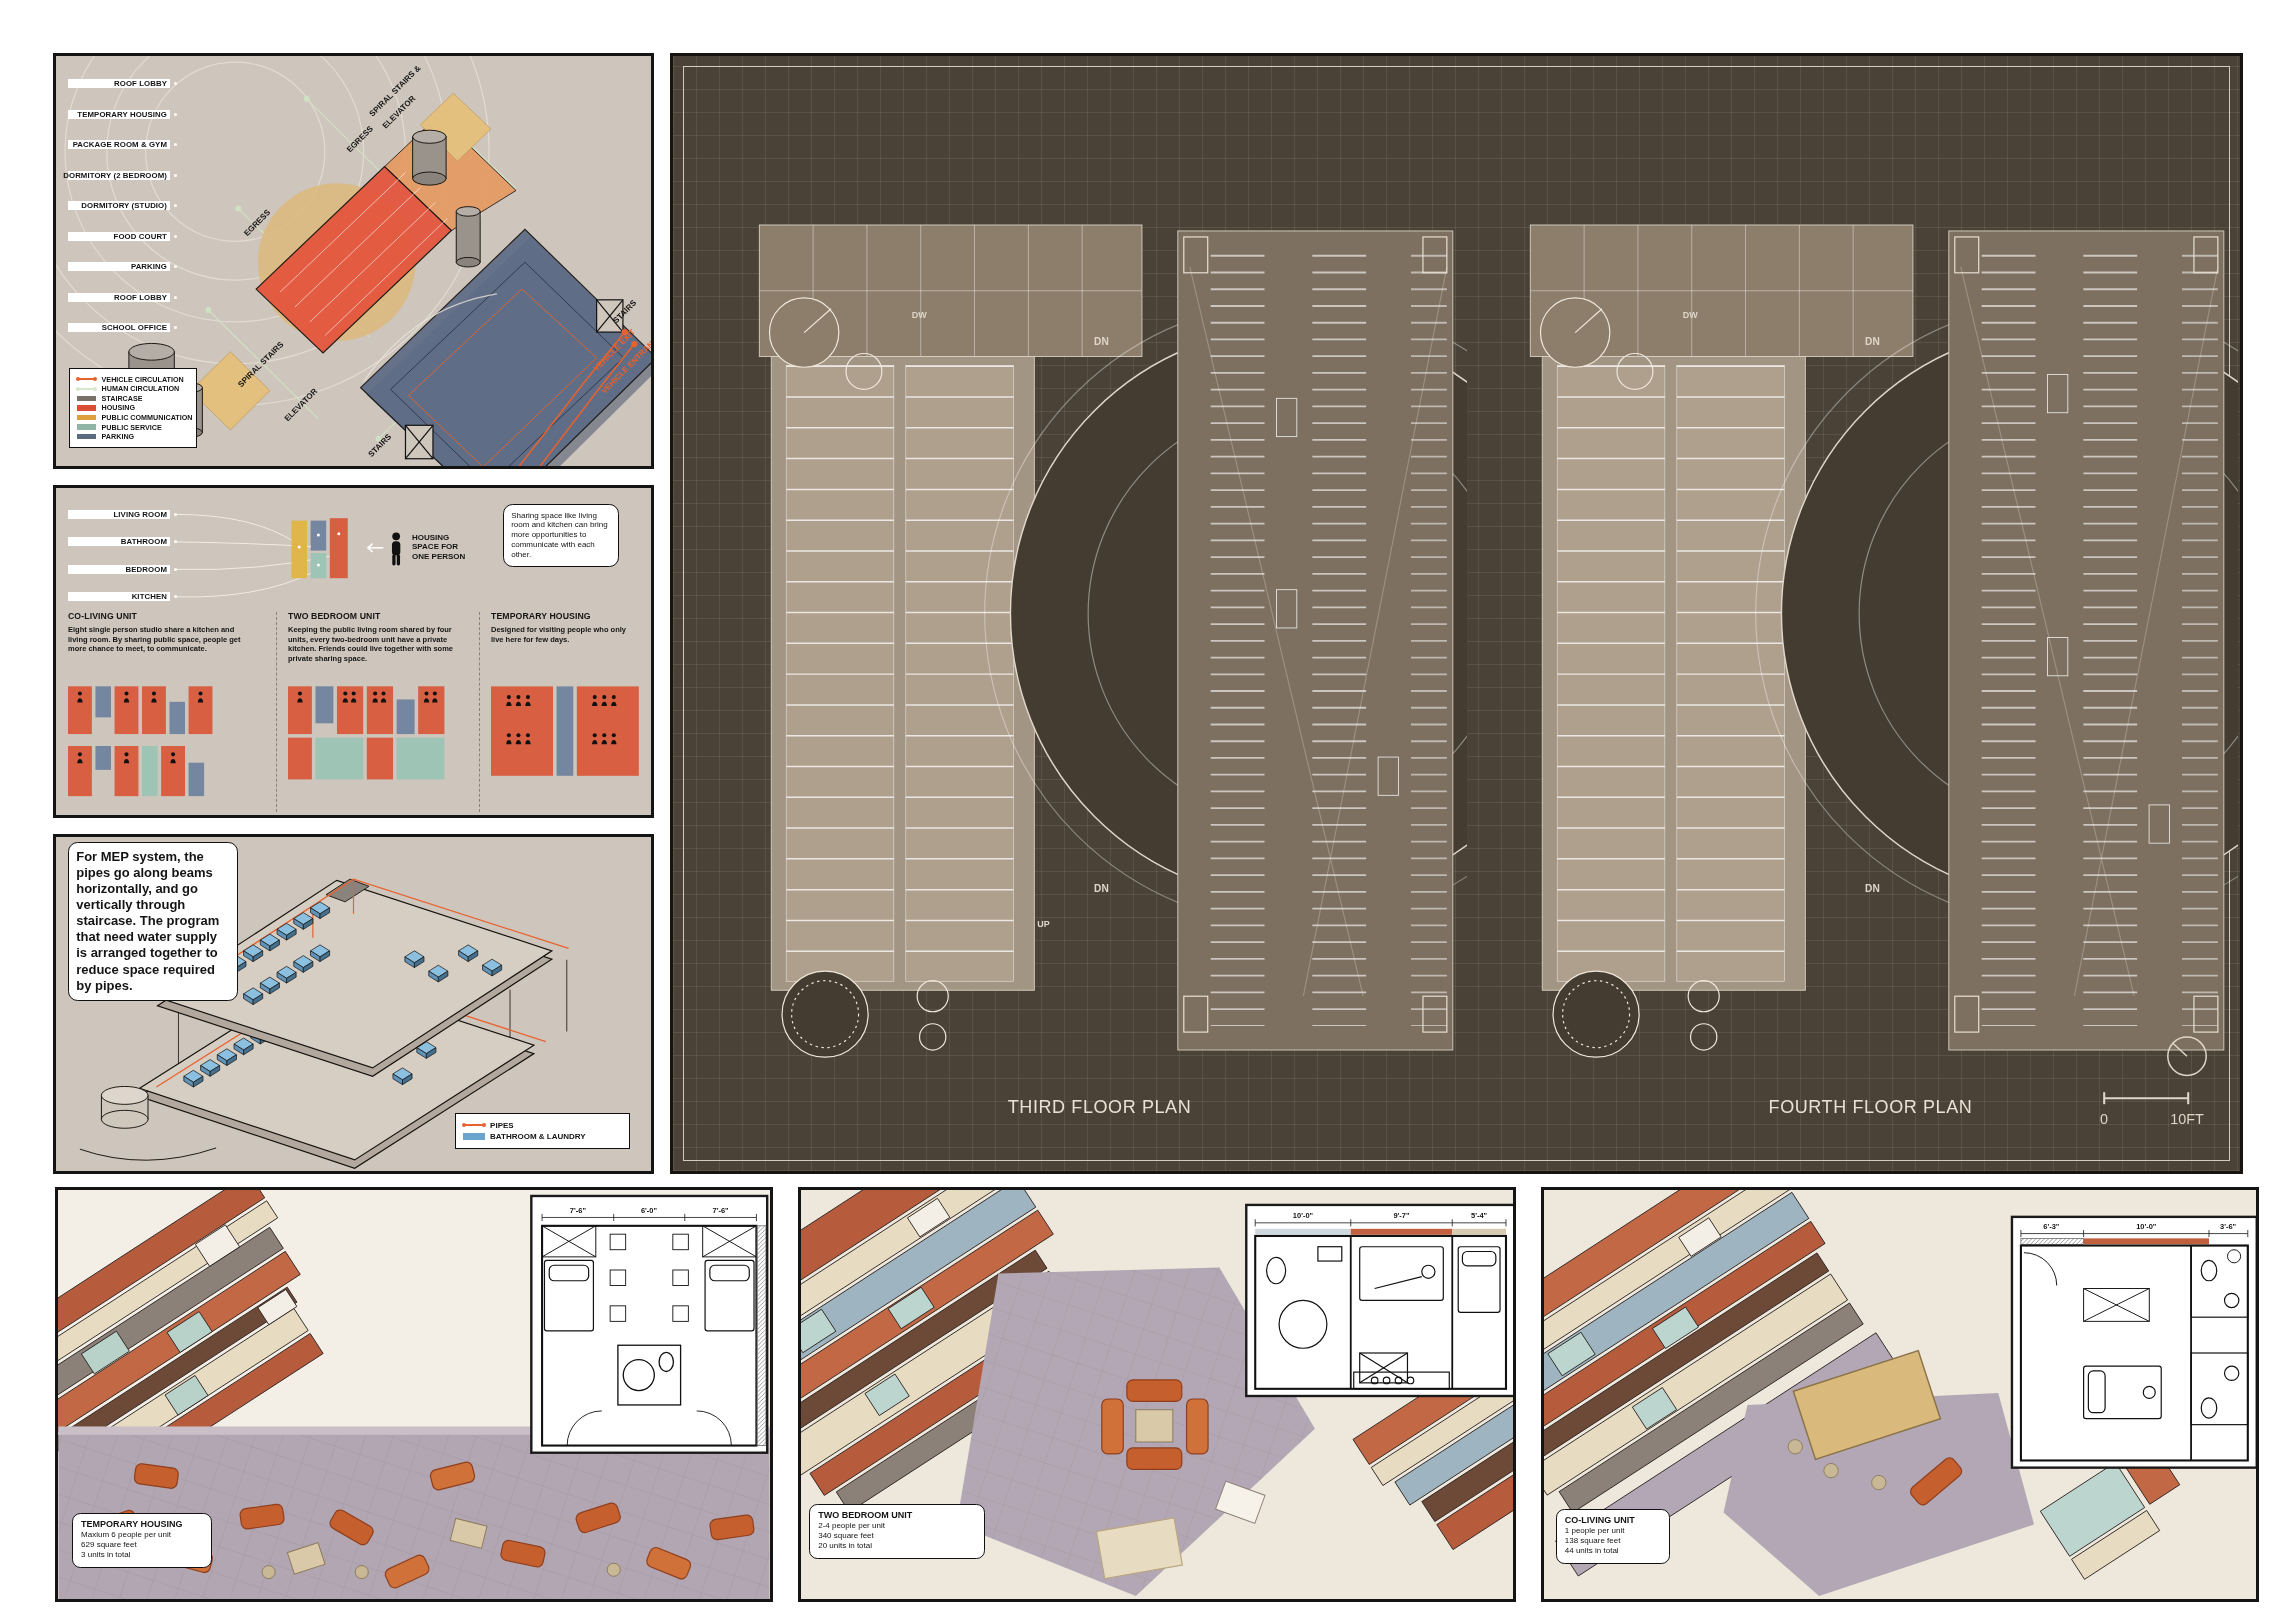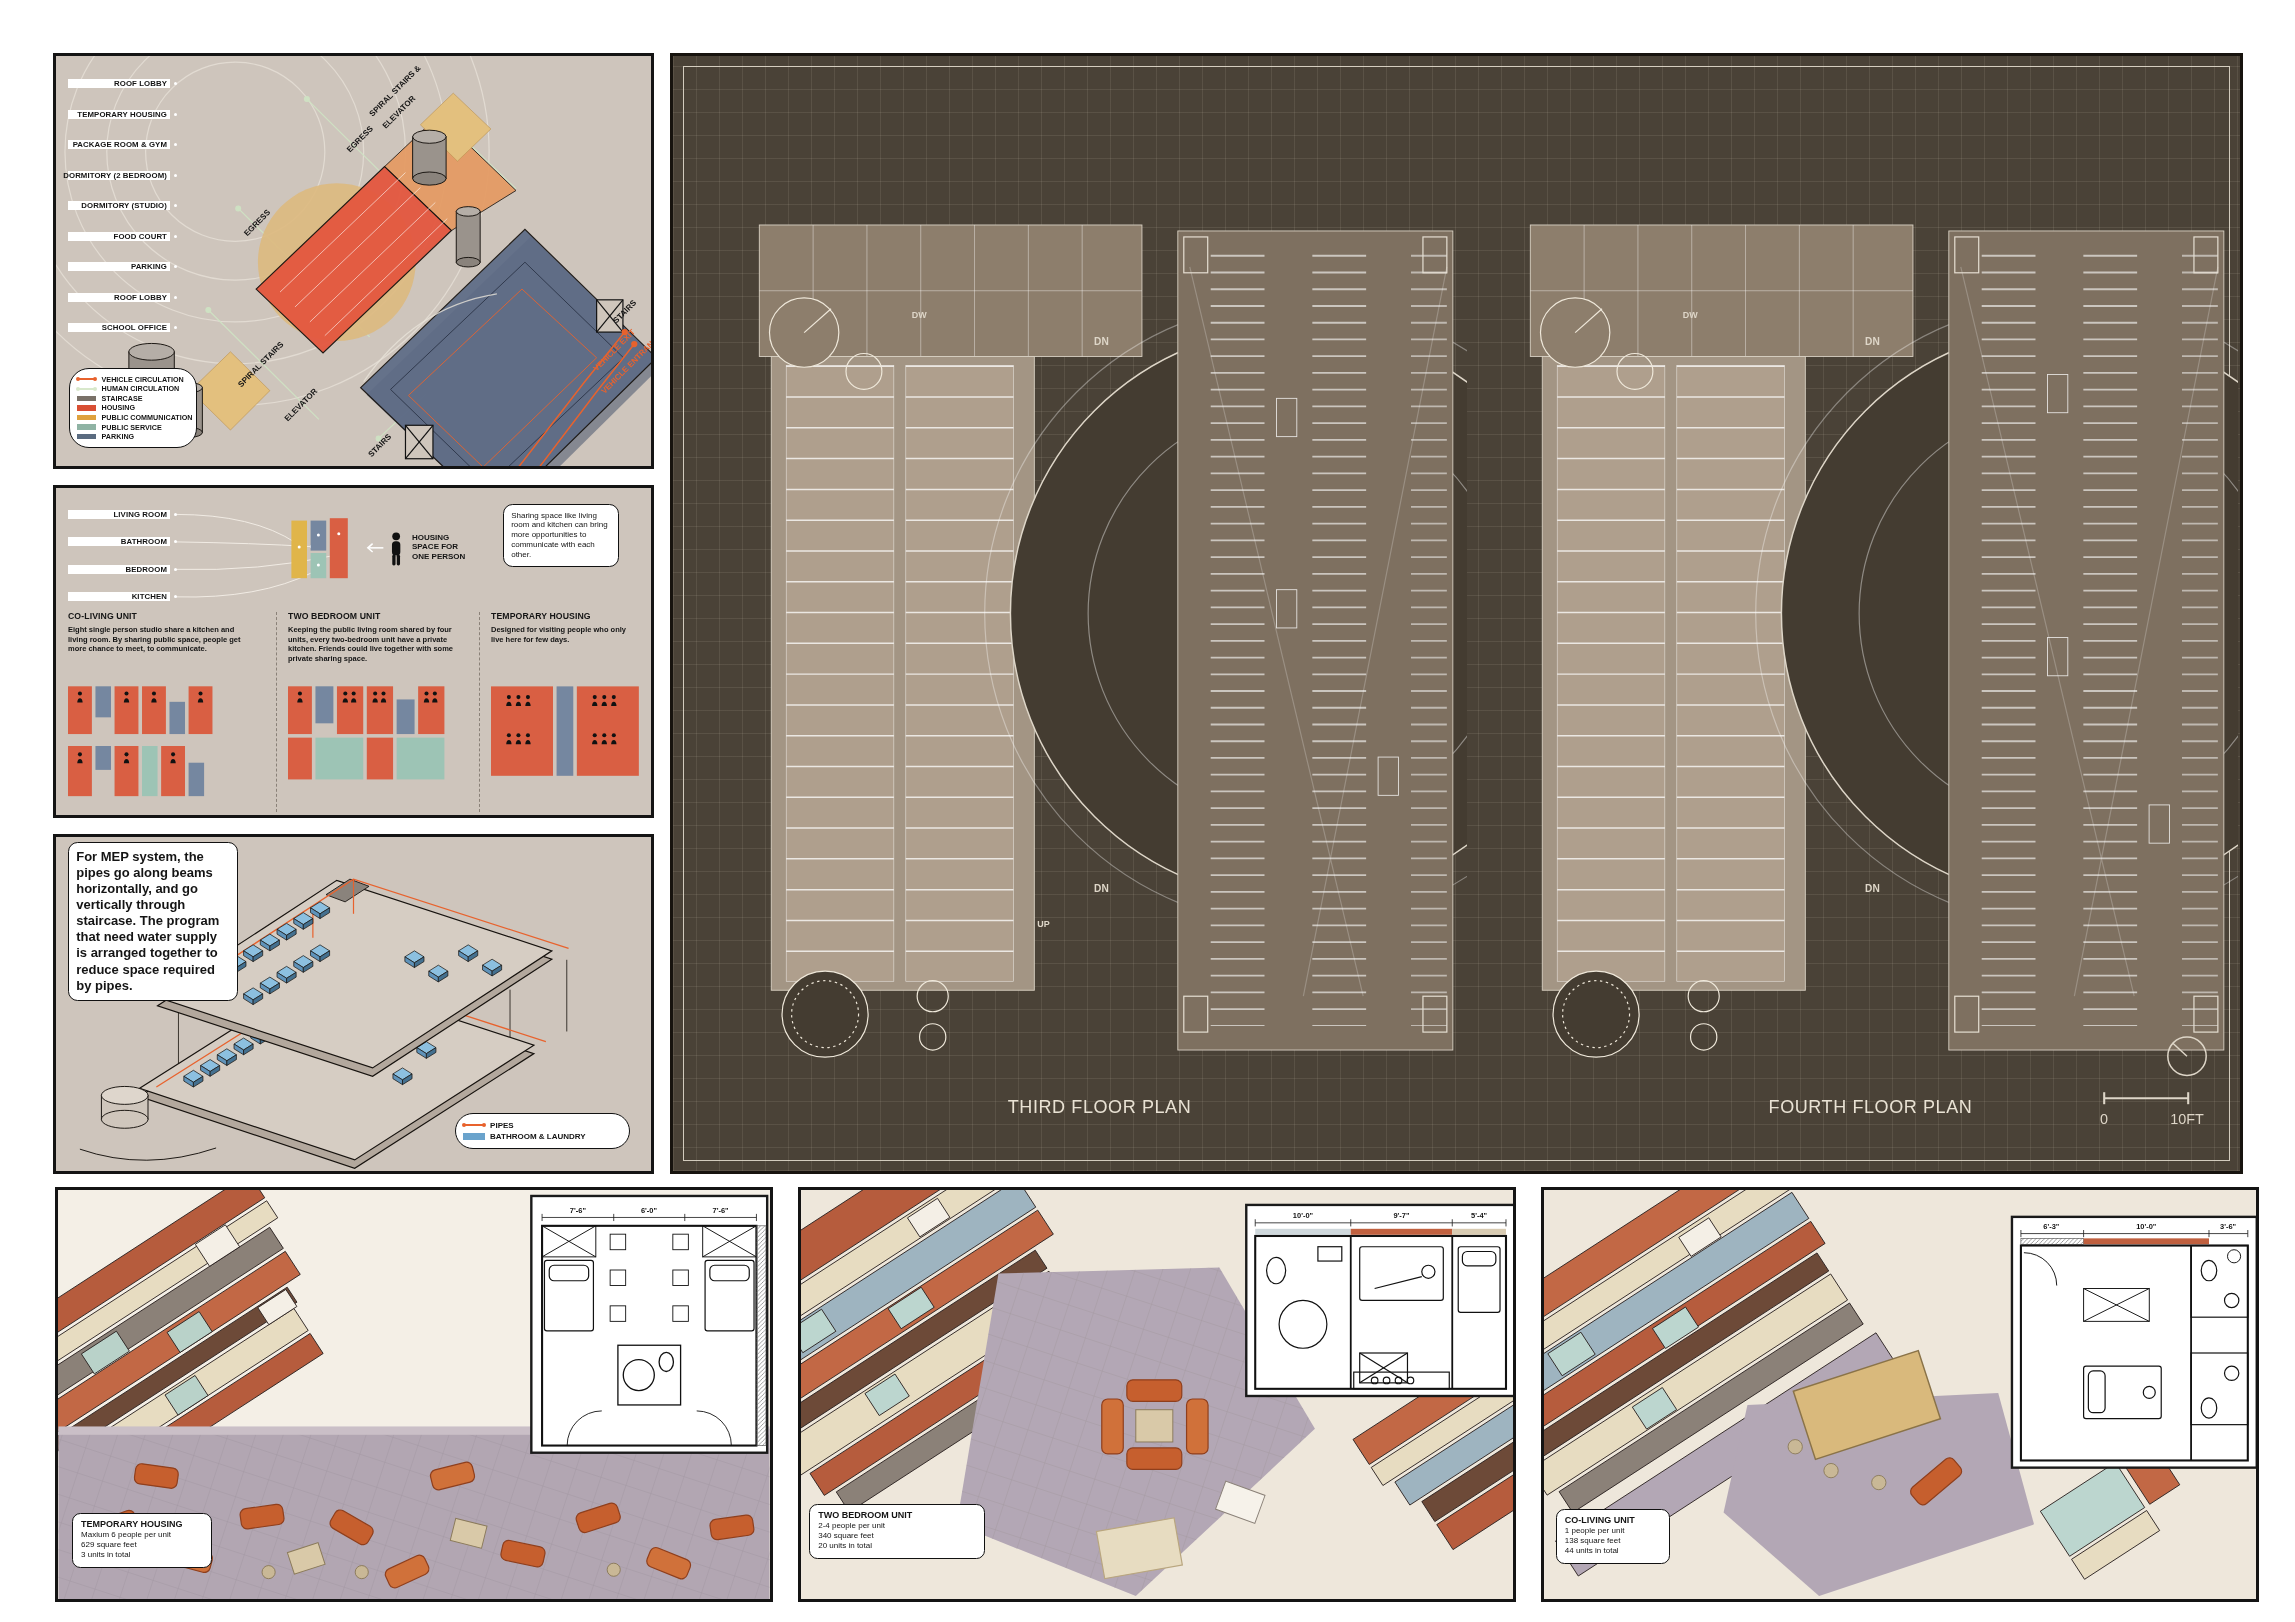--- a/index.html
+++ b/index.html
@@ -19,21 +19,21 @@
           border:3px solid #141414;box-sizing:border-box;overflow:hidden;}
   #bpA{left:55px;} #bpB{left:798px;} #bpC{left:1541px;}
 
   .barlist{position:absolute;left:12px;top:23px;}
   .bar{position:relative;width:102px;height:9px;background:#ffffff;margin-bottom:21.5px;
        display:flex;align-items:center;justify-content:flex-end;padding-right:3px;box-sizing:border-box;
        font-size:7.8px;font-weight:600;letter-spacing:0.1px;white-space:nowrap;}
   .bar .dot{position:absolute;right:-6.6px;top:3px;width:3px;height:3px;border-radius:50%;background:#fff;}
   #panel2 .bar{margin-bottom:18.5px;}
 
-  .lgbox{position:absolute;background:#ffffff;border:1.8px solid #111;border-radius:20px;padding:5.4px 7.2px;box-sizing:border-box;}
+  .lgbox{position:absolute;background:#ffffff;border:1.8px solid #111;border-radius:0;padding:5.4px 7.2px;box-sizing:border-box;}
   .lgrow{display:flex;align-items:center;gap:5.4px;height:9.6px;font-size:7.2px;font-weight:600;white-space:nowrap;}
   .sw{width:19px;height:5.4px;flex:0 0 19px;}
   .ln{width:19px;height:1.8px;flex:0 0 19px;position:relative;}
   .ln::before,.ln::after{content:"";position:absolute;top:-1.2px;width:4.2px;height:4.2px;border-radius:50%;background:inherit;}
   .ln::before{left:-1.2px;} .ln::after{right:-1.2px;}
   .c-vehicle{background:#e8622d;} .c-human{background:#d8e8cb;} .c-stair{background:#7a7168;}
   .c-housing{background:#d94f33;} .c-pubcom{background:#dfa13d;} .c-pubserv{background:#8fb3a4;}
   .c-parking{background:#5a6b80;} .c-pipes{background:#e8622d;} .c-bath{background:#6aa3cc;}
 
   .callout{position:absolute;background:#fff;border:1.8px solid #111;border-radius:9.6px;

